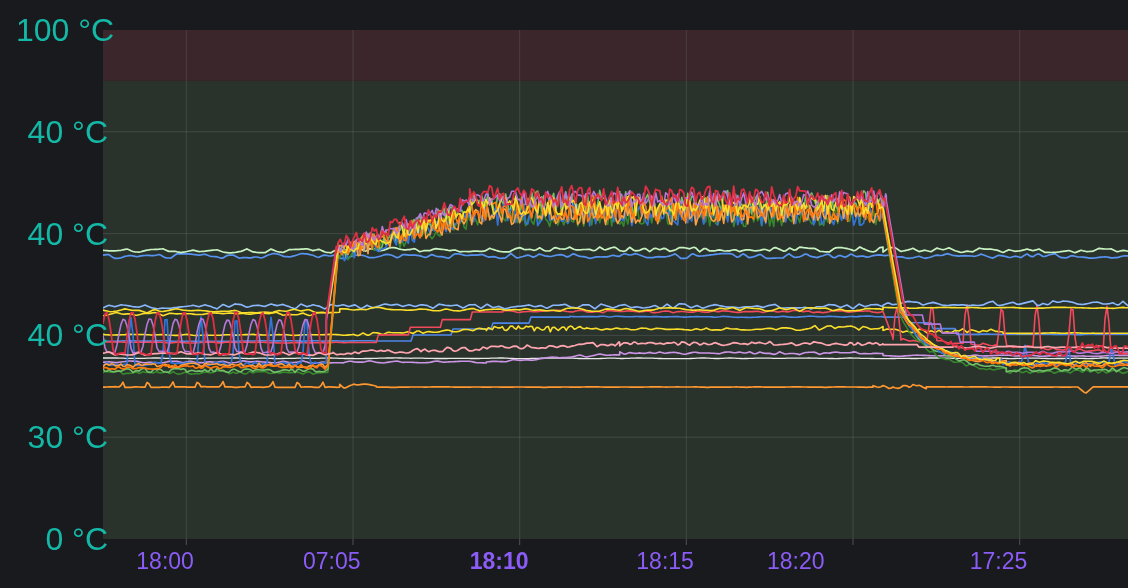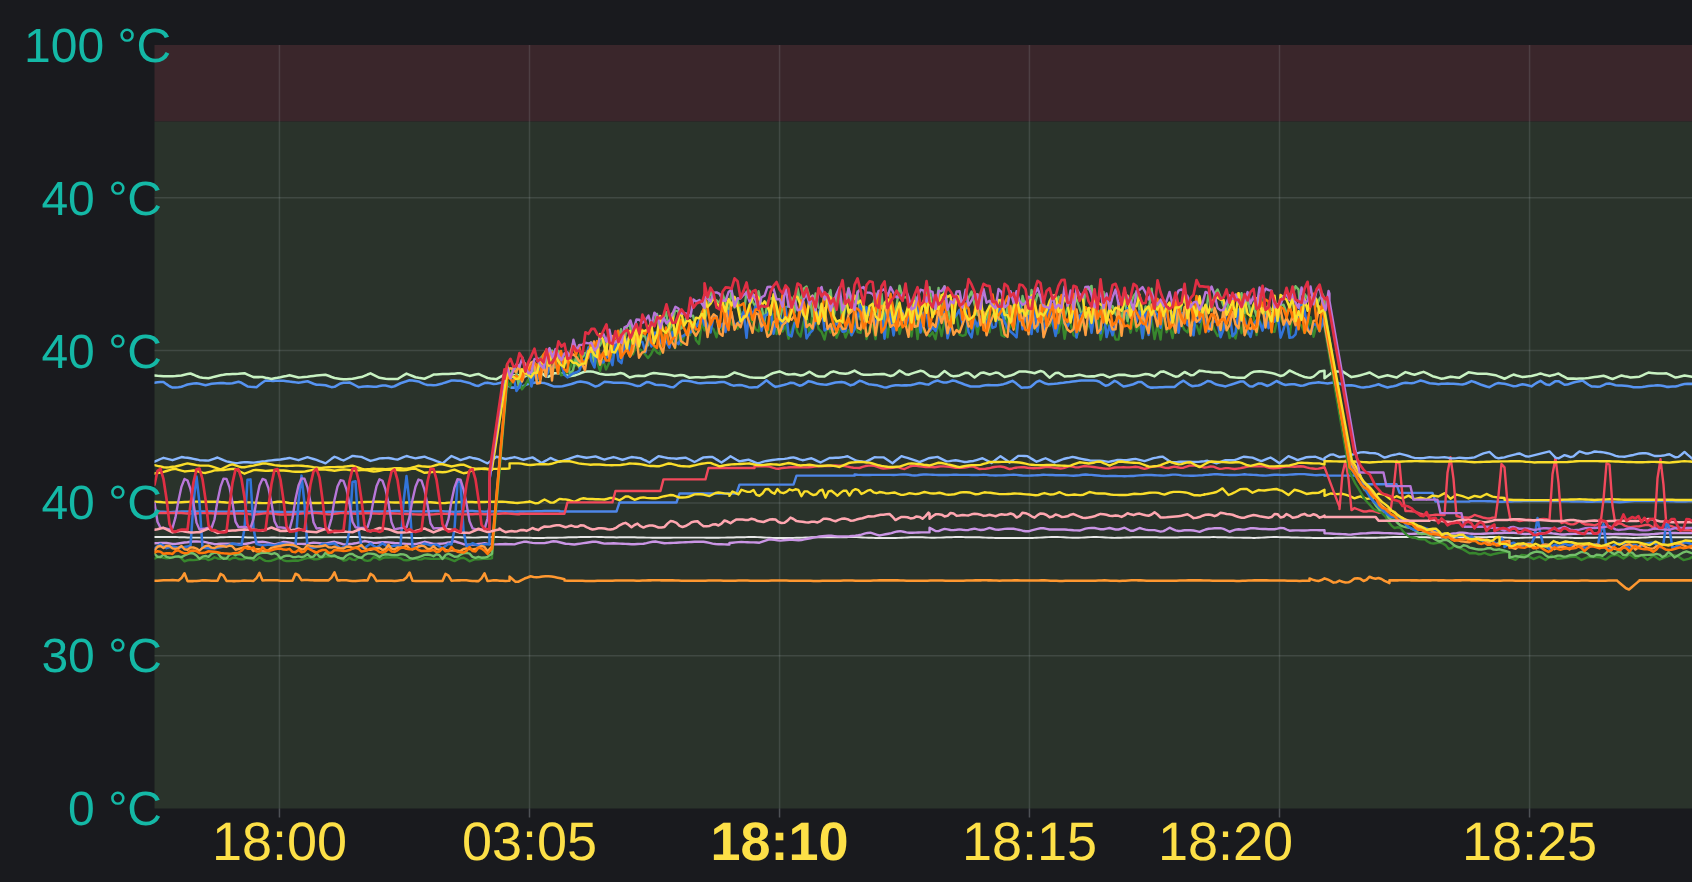--- a/index.html
+++ b/index.html
@@ -7,21 +7,21 @@
     position:relative;width:1128px;height:588px;overflow:hidden;
     background:#191a1e;font-family:"Liberation Sans",sans-serif;
   }
   #chart{position:absolute;left:0;top:0;}
   .ylabel{
     position:absolute;left:16px;width:92px;height:30px;line-height:30px;
     text-align:right;font-size:32px;color:#14b8a6;white-space:nowrap;
   }
   .xlabel{
     position:absolute;width:100px;height:32px;line-height:32px;top:545px;
-    text-align:center;font-size:36px;color:#fde047;white-space:nowrap;
+    text-align:left;font-size:23px;color:#8b5cf6;white-space:nowrap;
   }
 </style>
 </head>
 <body>
 
 <div id="panel">
   <svg id="chart" width="1128" height="588">
       <defs>
         <clipPath id="pc">
           <rect x="103" y="30" width="1025" height="509"></rect>
@@ -68,19 +68,19 @@
   <div id="yaxis">
       <div class="ylabel" style="top: 524px;">0 °C</div>
       <div class="ylabel" style="top: 422.2px;">30 °C</div>
       <div class="ylabel" style="top: 320.4px;">40 °C</div>
       <div class="ylabel" style="top: 218.6px;">40 °C</div>
       <div class="ylabel" style="top: 116.8px;">40 °C</div>
       <div class="ylabel" style="top: 15px;">100 °C</div>
     </div>
   <div id="xaxis">
       <div class="xlabel" style="left: 136.333px;">18:00</div>
-      <div class="xlabel" style="left: 303px;">03:05</div>
+      <div class="xlabel" style="left: 303px;">07:05</div>
       <div class="xlabel" style="left: 469.667px; font-weight: bold;">18:10</div>
       <div class="xlabel" style="left: 636.333px;">18:15</div>
       <div class="xlabel" style="left: 767px;">18:20</div>
-      <div class="xlabel" style="left: 969.667px;">18:25</div>
+      <div class="xlabel" style="left: 969.667px;">17:25</div>
     </div>
 </div>
 
 </body></html>

